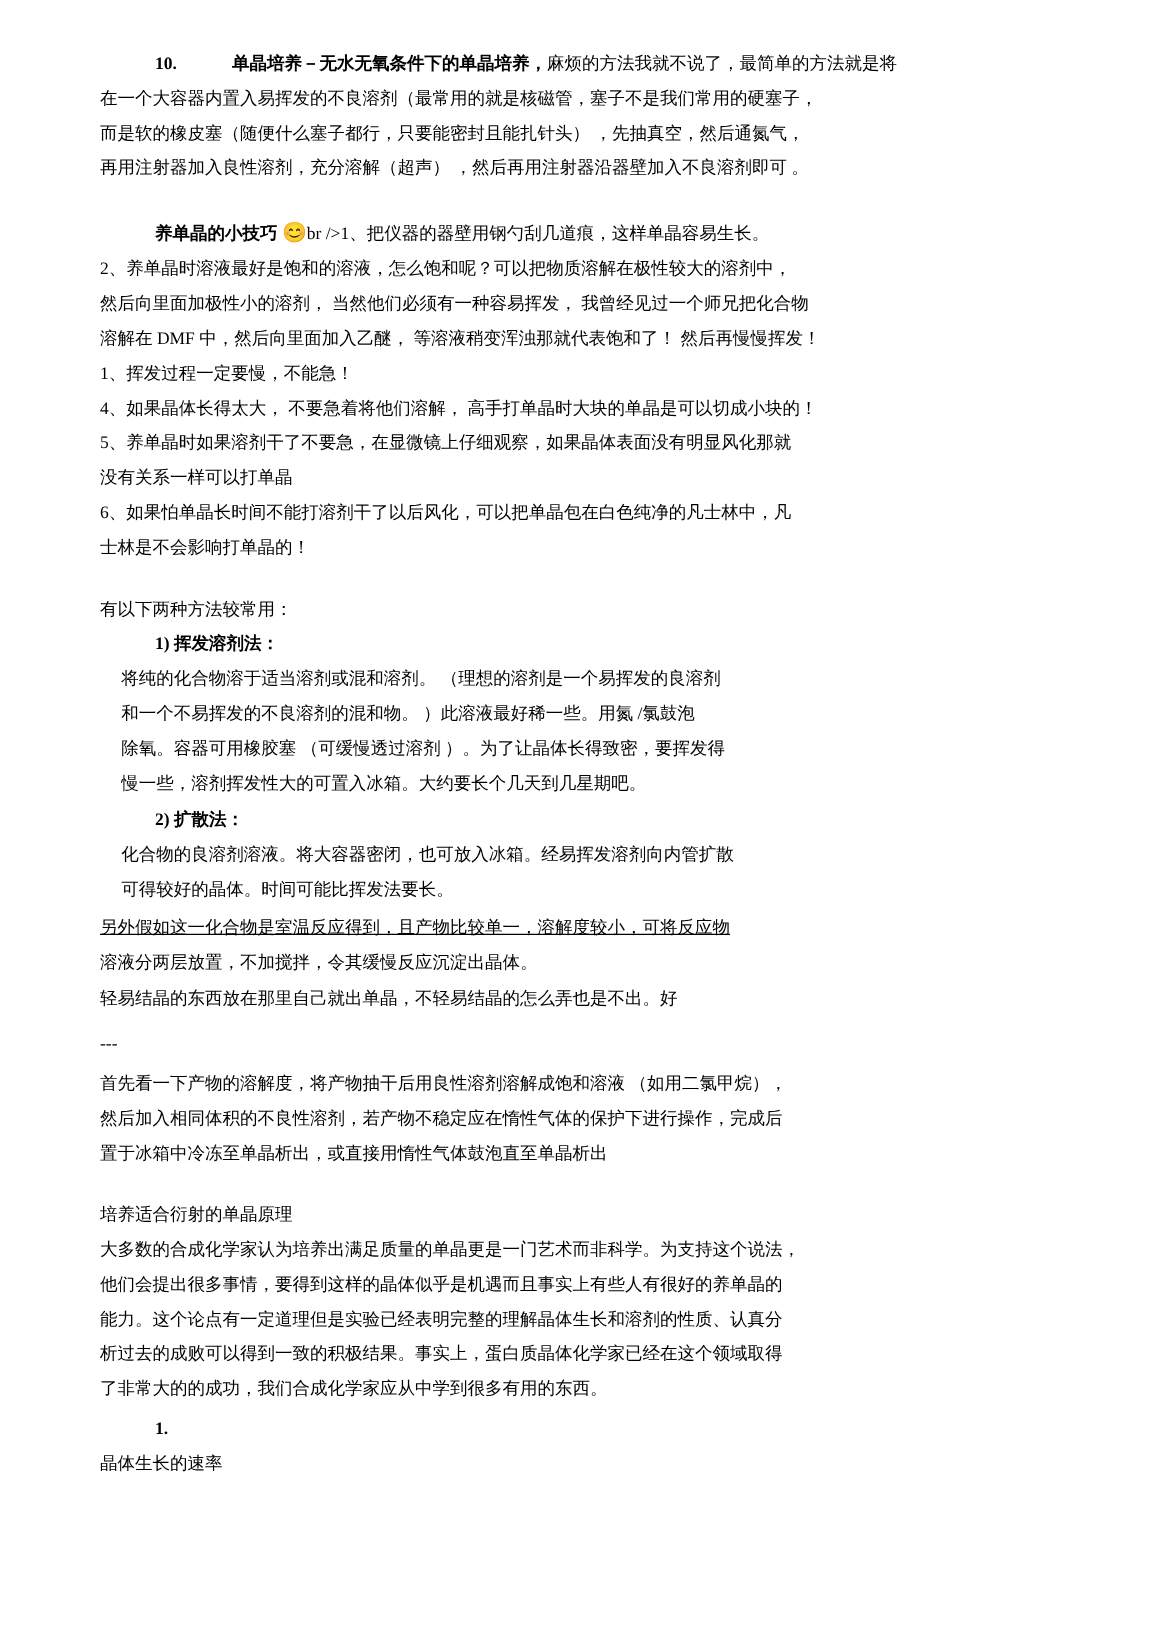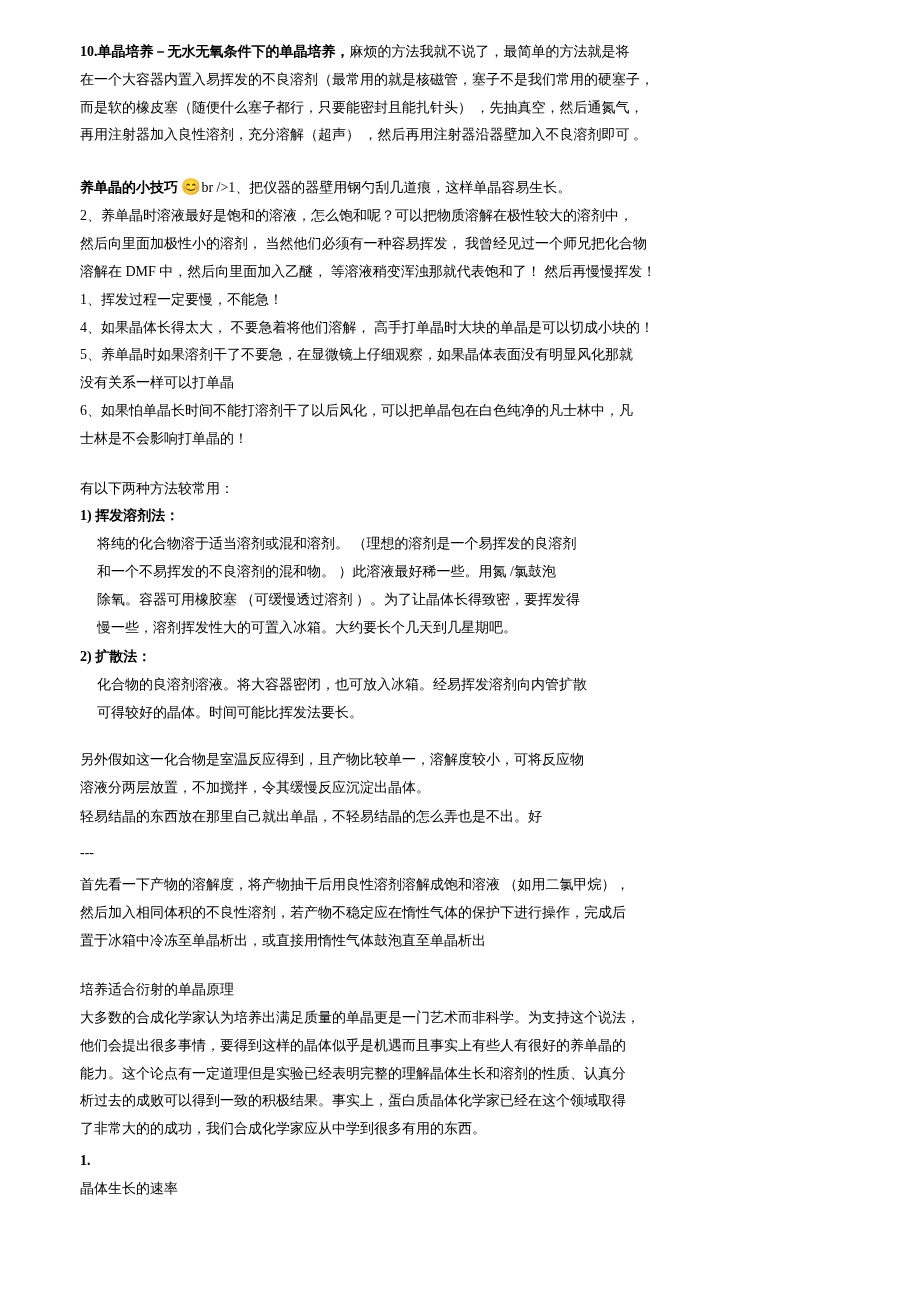--- a/index.html
+++ b/index.html
@@ -18,20 +18,21 @@
       padding: 40px 80px;
     }
     .section {
       margin-bottom: 12px;
     }
     .indent {
       margin-left: 17px;
     }
     .bold {
       font-weight: bold;
+      margin-left: 44px;
     }
     .emoji {
       font-size: 16px;
     }
     p {
       margin-bottom: 4px;
     }
   </style>
 </head>
 <body>
@@ -80,21 +81,21 @@
     </div>
 
     <p style="margin-top:6px;">
       <span class="bold">2)  扩散法：</span>
     </p>
     <div class="indent">
       <p>化合物的良溶剂溶液。将大容器密闭，也可放入冰箱。经易挥发溶剂向内管扩散</p>
       <p>可得较好的晶体。时间可能比挥发法要长。</p>
     </div>
 
-    <p style="margin-top:23px;">另外假如这一化合物是室温反应得到，且产物比较单一，溶解度较小，可将反应物</p>
+    <p style="margin-top:6px;text-decoration:underline;">另外假如这一化合物是室温反应得到，且产物比较单一，溶解度较小，可将反应物</p>
     <p>溶液分两层放置，不加搅拌，令其缓慢反应沉淀出晶体。</p>
 
     <p style="margin-top:6px;">轻易结晶的东西放在那里自己就出单晶，不轻易结晶的怎么弄也是不出。好</p>
   </div>
 
   <p style="margin: 8px 0;">---</p>
 
   <div class="section">
     <p>首先看一下产物的溶解度，将产物抽干后用良性溶剂溶解成饱和溶液               （如用二氯甲烷），</p>
     <p>然后加入相同体积的不良性溶剂，若产物不稳定应在惰性气体的保护下进行操作，完成后</p>

